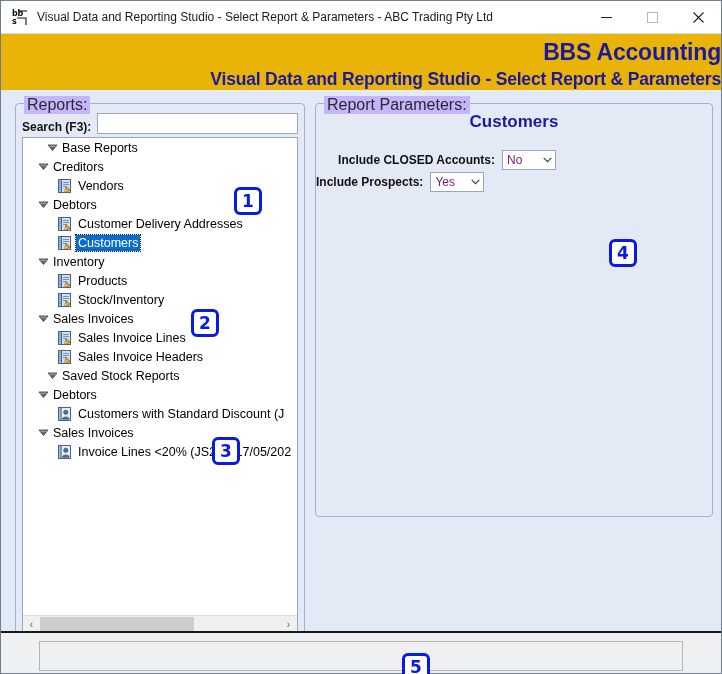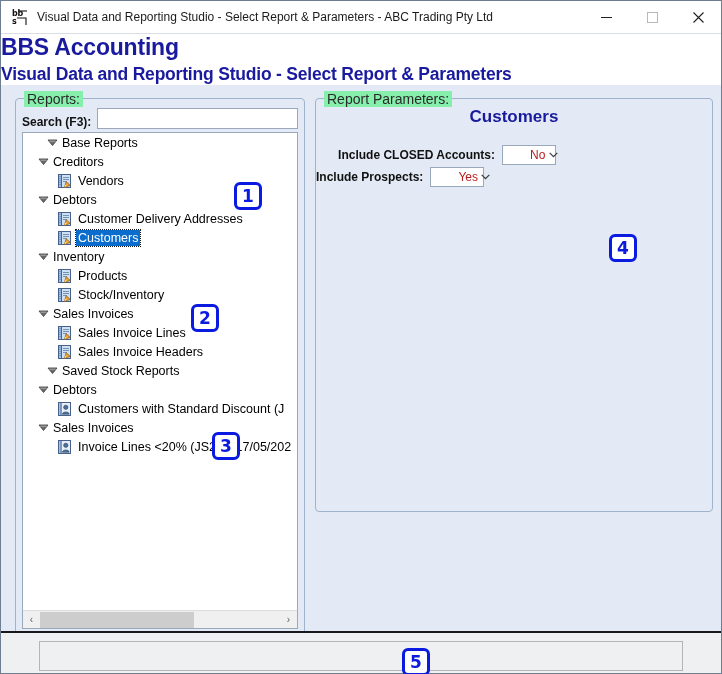--- a/index.html
+++ b/index.html
@@ -53,22 +53,23 @@
   .win-btns { display: flex; flex: 0 0 auto; height: 32px; }
   .win-btn {
     width: 46px; height: 32px;
     display: flex; align-items: center; justify-content: center;
     color: #202020;
   }
 
   
   .banner {
     flex: 0 0 auto;
-    text-align: left;
-    background: #ffffff;
+    padding-top: 5px;
+    text-align: right;
+    background: #eab308;
   }
   .banner h1 {
     margin: 0;
     font-size: 23px;
     font-weight: bold;
     color: #1a1a9e;
     letter-spacing: -0.2px;
   }
   .banner h2 {
     margin: 3px 0 0 0;
@@ -87,23 +88,23 @@
   
   .groupbox {
     position: absolute;
     border: 1px solid #9fb3cc;
     border-radius: 4px;
     background: transparent;
   }
   .groupbox > .gb-title {
     position: absolute;
     top: -8px; left: 8px;
-    background: #86efac;
+    background: #c4b5fd;
     padding: 0 3px;
-    font-size: 14px;
+    font-size: 16px;
     color: #2a2a2a;
     white-space: nowrap;
   }
 
   #reports-group {
     left: 14px; top: 13px;
     width: 288px; height: 536px;
   }
   #params-group {
     left: 314px; top: 13px;
@@ -244,24 +245,23 @@
     width: 54px; height: 20px;
     box-sizing: border-box;
     border: 1px solid #9aa8bb;
     background: #fff;
     display: flex;
     align-items: center;
     position: relative;
   }
   .combo .cv {
     font-size: 12px;
-    color: #b91c1c;
+    color: #701a75;
     padding-left: 4px;
     flex: 1 1 auto;
-    margin-left: 23px;
   }
   .combo .carrow {
     width: 16px;
     flex: 0 0 16px;
     display: flex;
     align-items: center;
     justify-content: center;
     color: #3a3a3a;
   }
 

